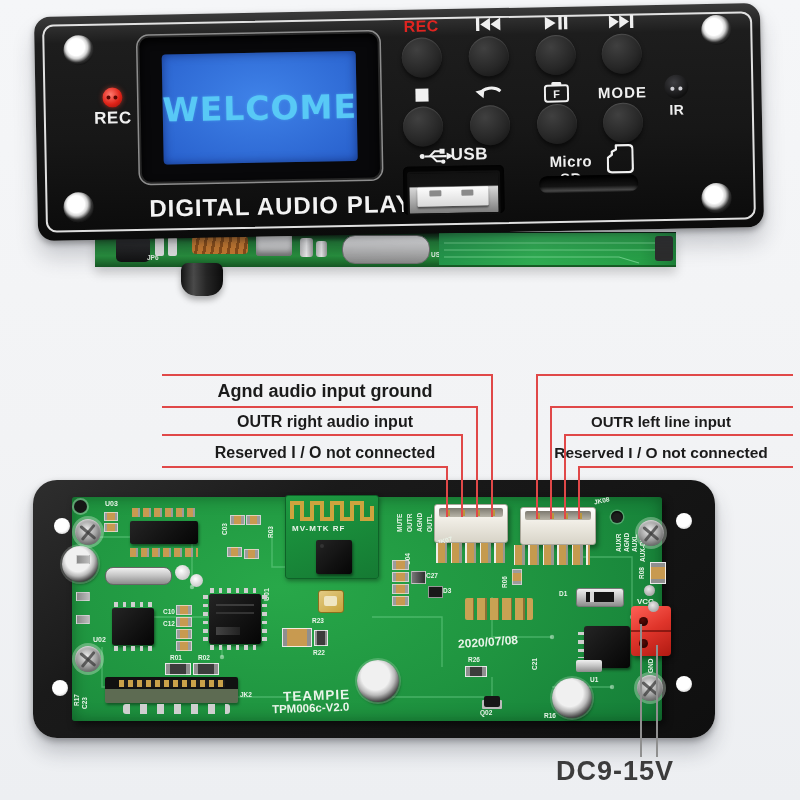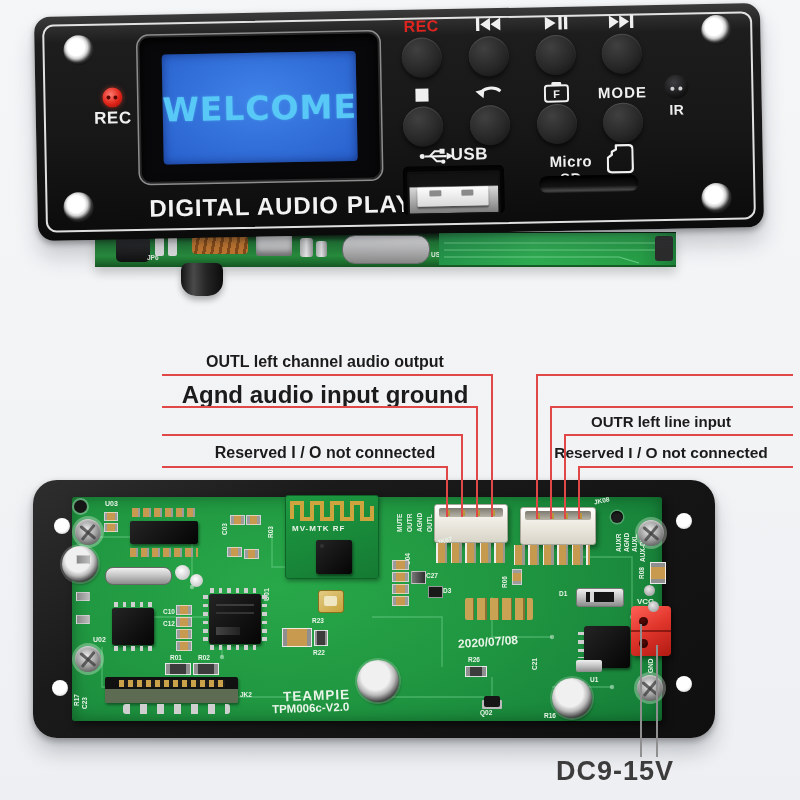--- a/index.html
+++ b/index.html
@@ -190,22 +190,22 @@
       </div>
     </div>
 
     <div class="abs plabel" style="left:500px;top:146px;width:68px;">Micro SD</div>
     <svg class="abs" style="left:570px;top:138px;" width="27" height="30" viewBox="0 0 26 28">
       <path d="M9 1 H21 Q25 1 25 5 V23 Q25 27 21 27 H5 Q1 27 1 23 V13 L5 10 V7 L9 5 Z" fill="none" stroke="#f0f0f0" stroke-width="2.2" stroke-linejoin="round"></path>
     </svg>
     <div class="abs sd-slot" style="left:502px;top:169px;width:99px;height:17px;"></div>
   </div>
 
-  <div class="abs callout" style="left:160px;top:353px;width:330px;font-size:16px;">OUTL left channel audio output</div>
-  <div class="abs callout" style="left:160px;top:381px;width:330px;font-size:24px;">Agnd audio input ground</div>
+  <div class="abs callout" style="left:160px;top:381px;width:330px;font-size:18px;">Agnd audio input ground</div>
+  <div class="abs callout" style="left:160px;top:413px;width:330px;font-size:16px;">OUTR right audio input</div>
   <div class="abs callout" style="left:160px;top:444px;width:330px;font-size:16px;">Reserved I / O not connected</div>
   <div class="abs callout" style="left:530px;top:413px;width:262px;font-size:15px;">OUTR left line input</div>
   <div class="abs callout" style="left:530px;top:444px;width:262px;font-size:15.5px;">Reserved I / O not connected</div>
 
   <div class="abs board">
     <div class="abs framehole" style="left:21px;top:38px;"></div>
     <div class="abs framehole" style="left:643px;top:33px;"></div>
     <div class="abs framehole" style="left:19px;top:200px;"></div>
     <div class="abs framehole" style="left:643px;top:196px;"></div>
 

